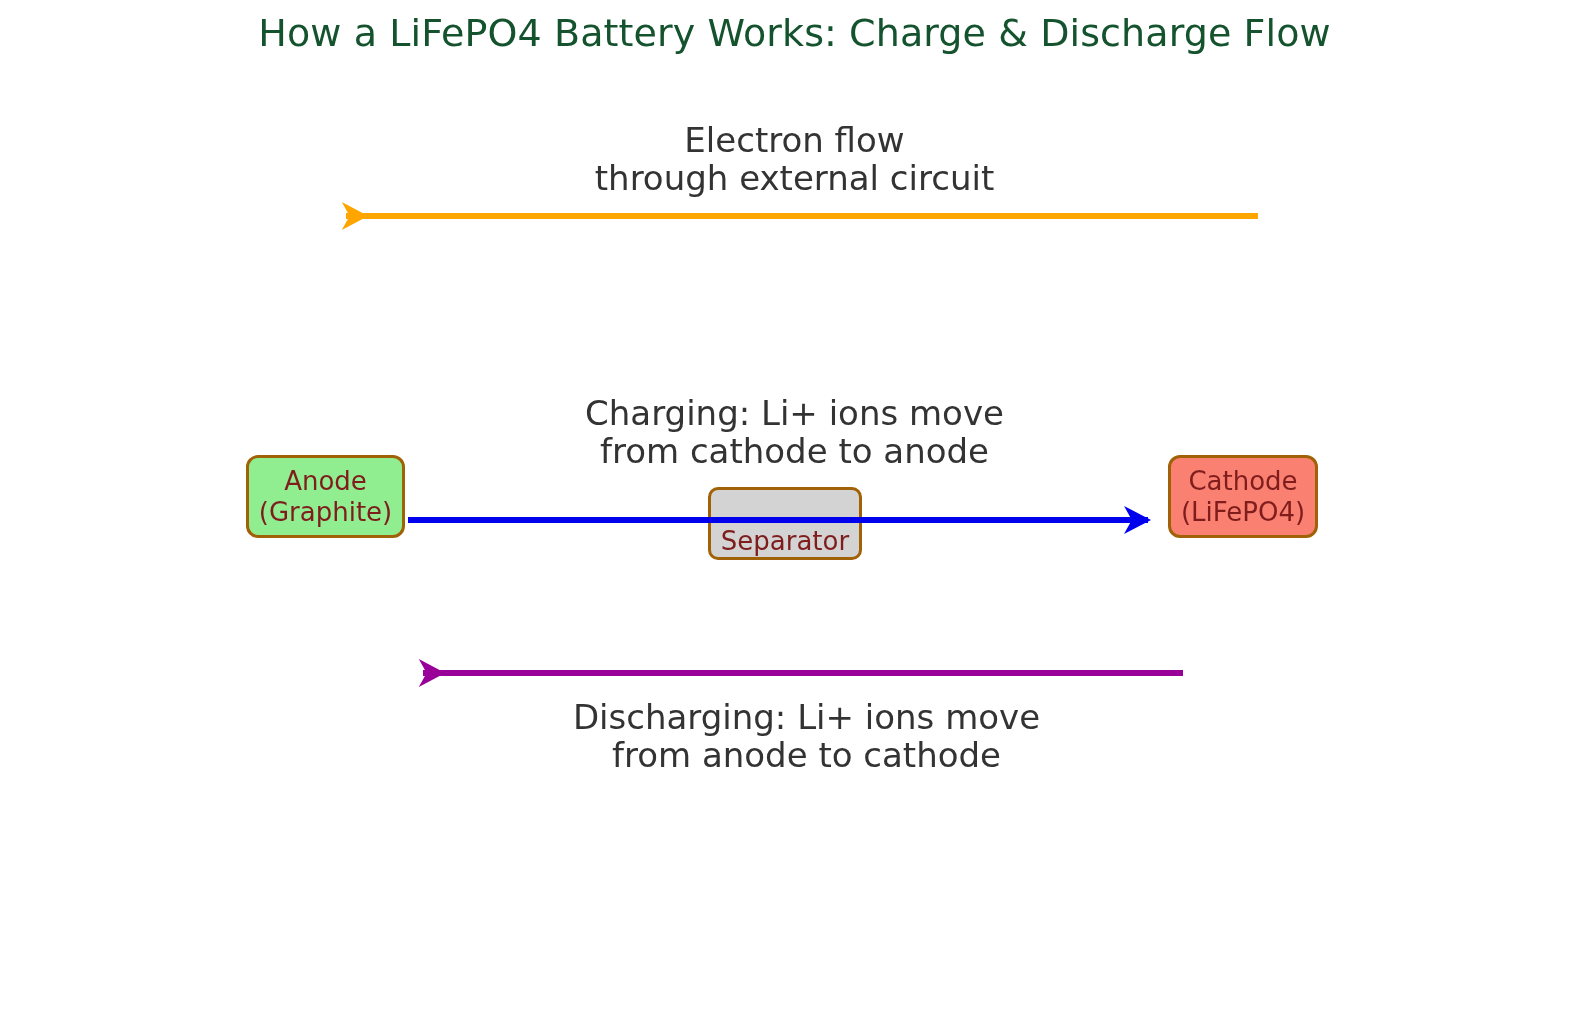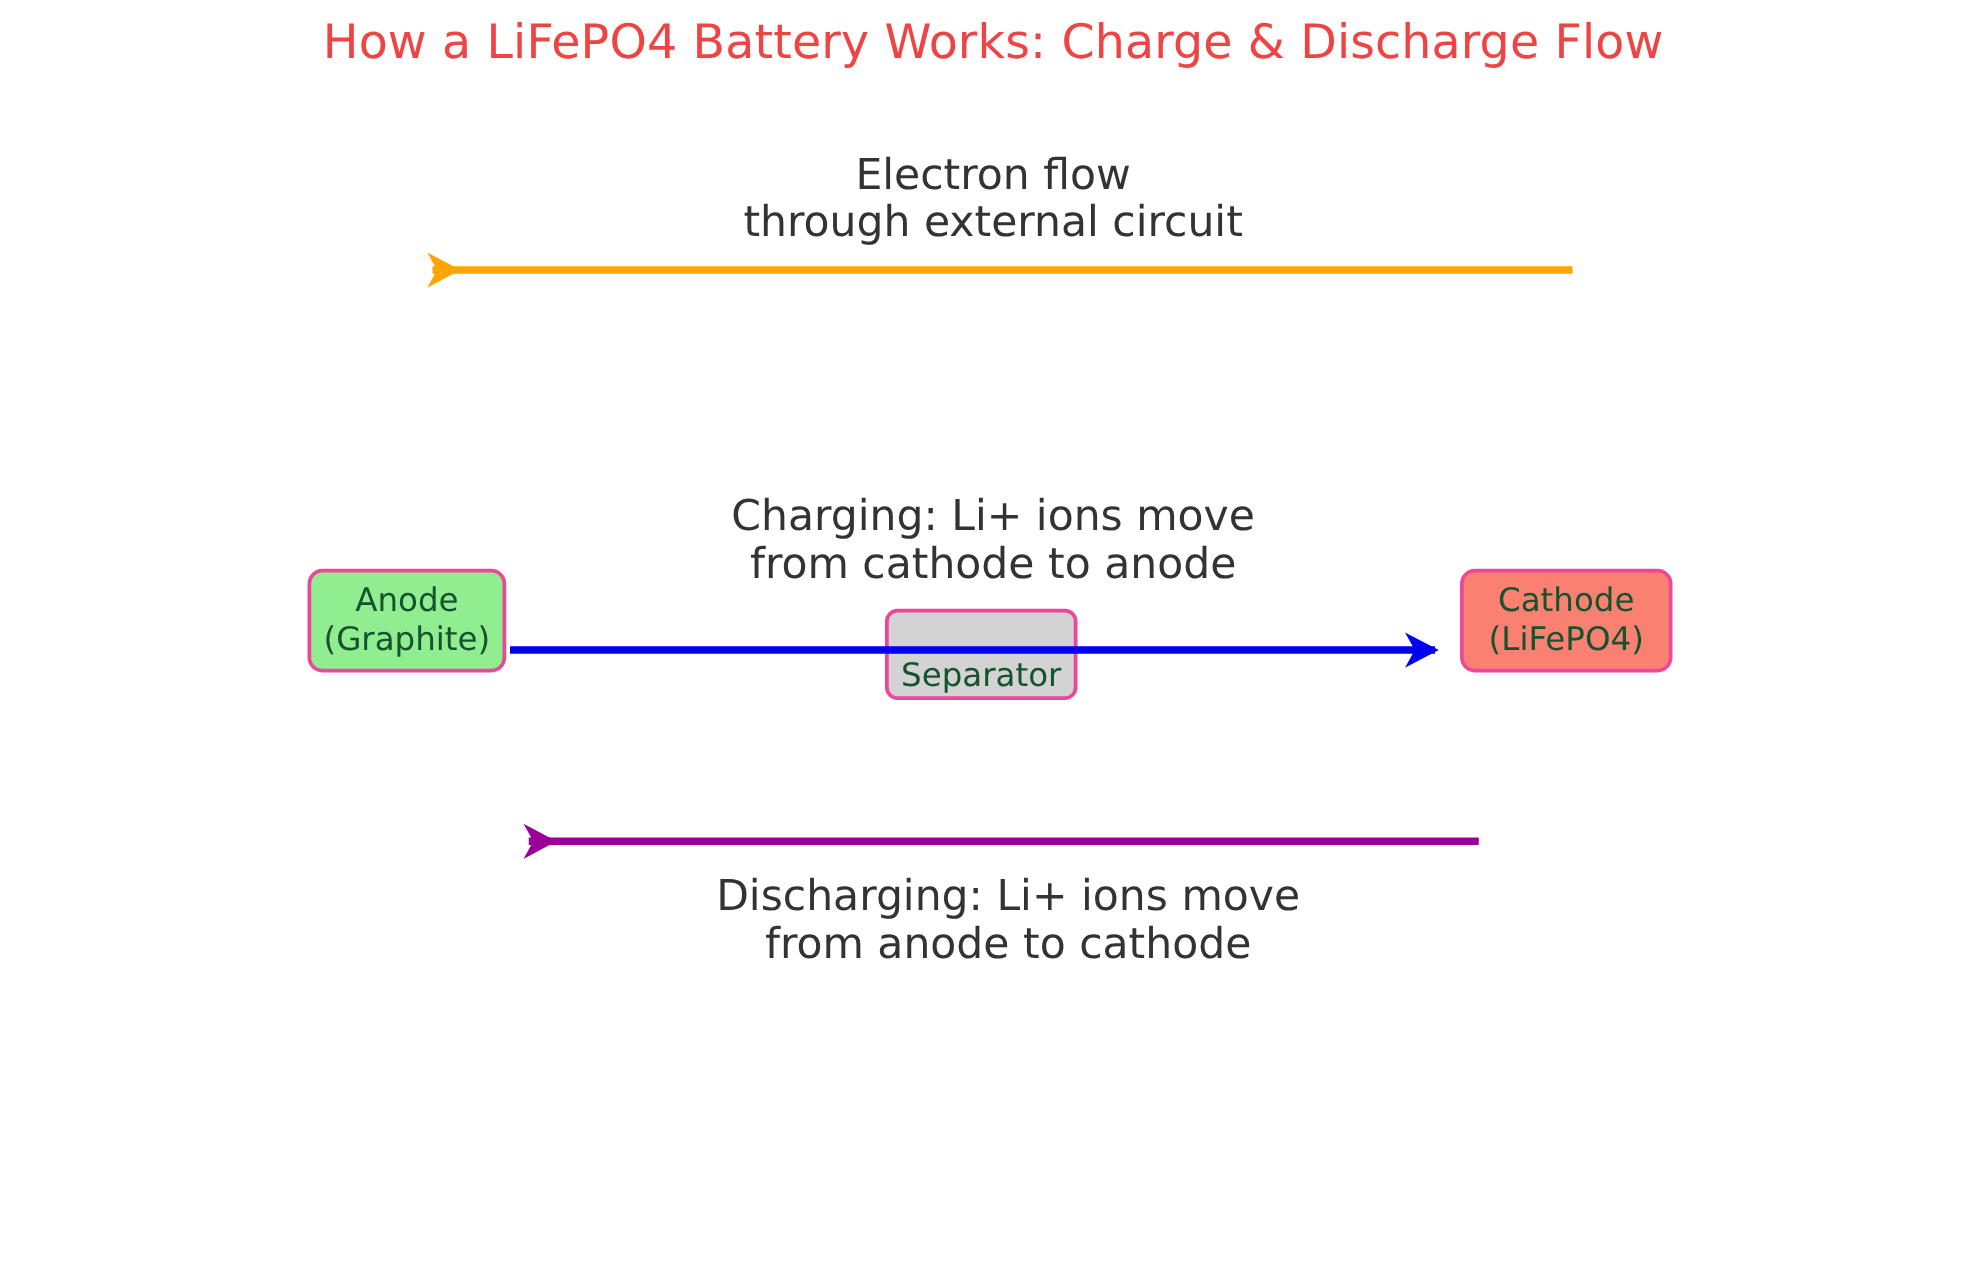--- a/index.html
+++ b/index.html
@@ -21,21 +21,21 @@
   .abs { position: absolute; }
 
   
   #page-title {
     left: 0;
     top: 12px;
     width: 1589px;
     text-align: center;
     font-size: 38px;
     font-weight: 400;
-    color: #ef4444;
+    color: #14532d;
     letter-spacing: 0.1px;
     line-height: 1.15;
   }
 
   
   .caption {
     text-align: center;
     font-size: 34px;
     line-height: 1.12;
     color: #333333;
@@ -47,42 +47,42 @@
   #charging-label {
     left: 0; top: 394px; width: 1589px;
   }
   #discharging-label {
     left: 12px; top: 698px; width: 1589px;
   }
 
   
   .node-box {
     box-sizing: border-box;
-    border: 3px solid #ec4899;
+    border: 3px solid #a16207;
     border-radius: 12px;
     display: flex;
     align-items: center;
     justify-content: center;
     text-align: center;
     font-size: 26px;
     line-height: 1.18;
-    color: #14532d;
+    color: #7f1d1d;
     white-space: pre-line;
   }
   #anode-box {
     left: 246px;
     top: 455px;
     width: 159px;
     height: 83px;
     background: #90ee90;
   }
   #cathode-box {
     left: 1168px;
     top: 455px;
-    width: 170px;
+    width: 150px;
     height: 83px;
     background: #fa8072;
   }
   #separator-box {
     left: 708px;
     top: 487px;
     width: 154px;
     height: 73px;
     background: #d3d3d3;
     border-radius: 10px;

